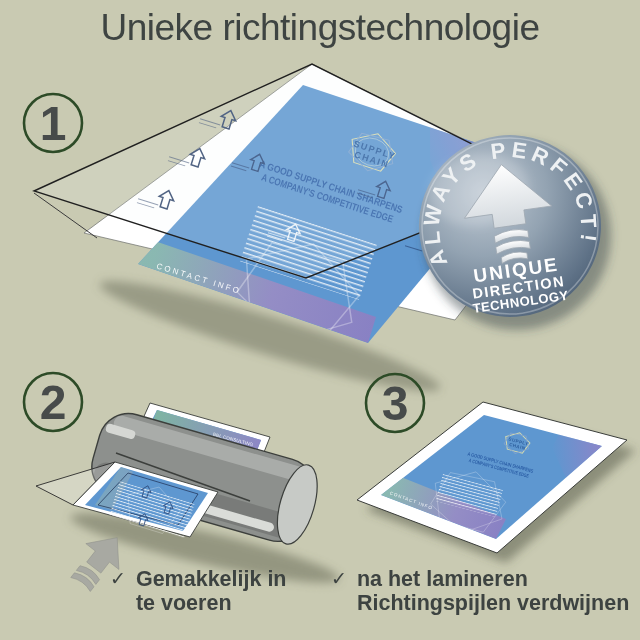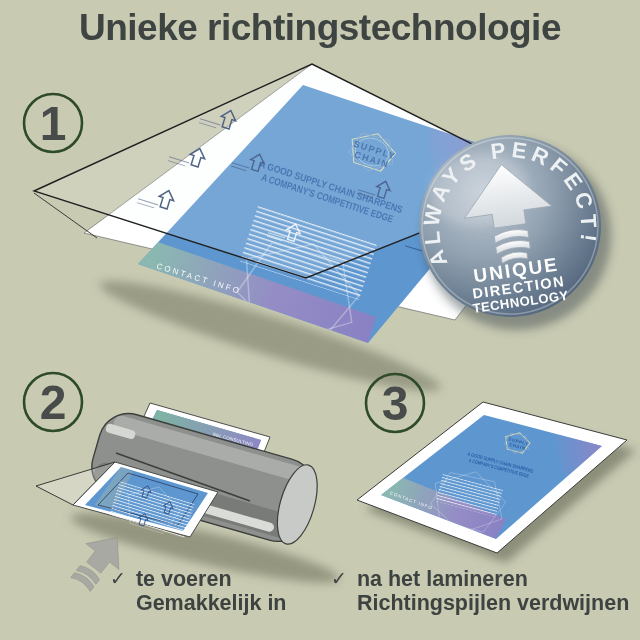--- a/index.html
+++ b/index.html
@@ -1,18 +1,18 @@
 <!DOCTYPE html>
 <html><head>
 <meta charset="utf-8">
 <style>
   html,body{margin:0;padding:0}
   body{width:640px;height:640px;background:#c9cab2;font-family:"Liberation Sans",sans-serif;position:relative;overflow:hidden}
   .stage{position:absolute;inset:0}
-  .title{position:absolute;top:7px;left:0;width:640px;text-align:center;font-size:37px;font-weight:bold;color:#3e4442;letter-spacing:-0.5px;margin:0}
+  .title{position:absolute;top:7px;left:0;width:640px;text-align:center;font-size:37px;font-weight:normal;color:#3e4442;letter-spacing:-0.5px;margin:0}
   svg.art{position:absolute;left:0;top:0}
   svg text{font-family:"Liberation Sans",sans-serif}
   .caption{position:absolute;display:flex;gap:10px;font-weight:bold;font-size:21.5px;line-height:1.13;color:#3d4341}
   .caption .check{font-family:"DejaVu Sans",sans-serif;font-size:19px;transform:translateY(1px)}
   .cap-left{left:110px;top:567px}
   .cap-right{left:331px;top:567px}
 </style>
 </head>
 <body>
 
@@ -269,22 +269,22 @@
       <circle cx="395" cy="403" r="29" fill="none" stroke="#2d4b27" stroke-width="2.6"></circle>
       <text x="395" y="420" font-size="48" fill="#474b4a">3</text>
     </g>
   </svg>
 
   <h1 class="title">Unieke richtingstechnologie</h1>
 
   <div class="caption cap-left">
     <span class="check">✓</span>
     <div>
+      <div>Gemakkelijk in</div>
       <div>te voeren</div>
-      <div>Gemakkelijk in</div>
     </div>
   </div>
 
   <div class="caption cap-right">
     <span class="check">✓</span>
     <div>
       <div>na het lamineren</div>
       <div>Richtingspijlen verdwijnen</div>
     </div>
   </div>

